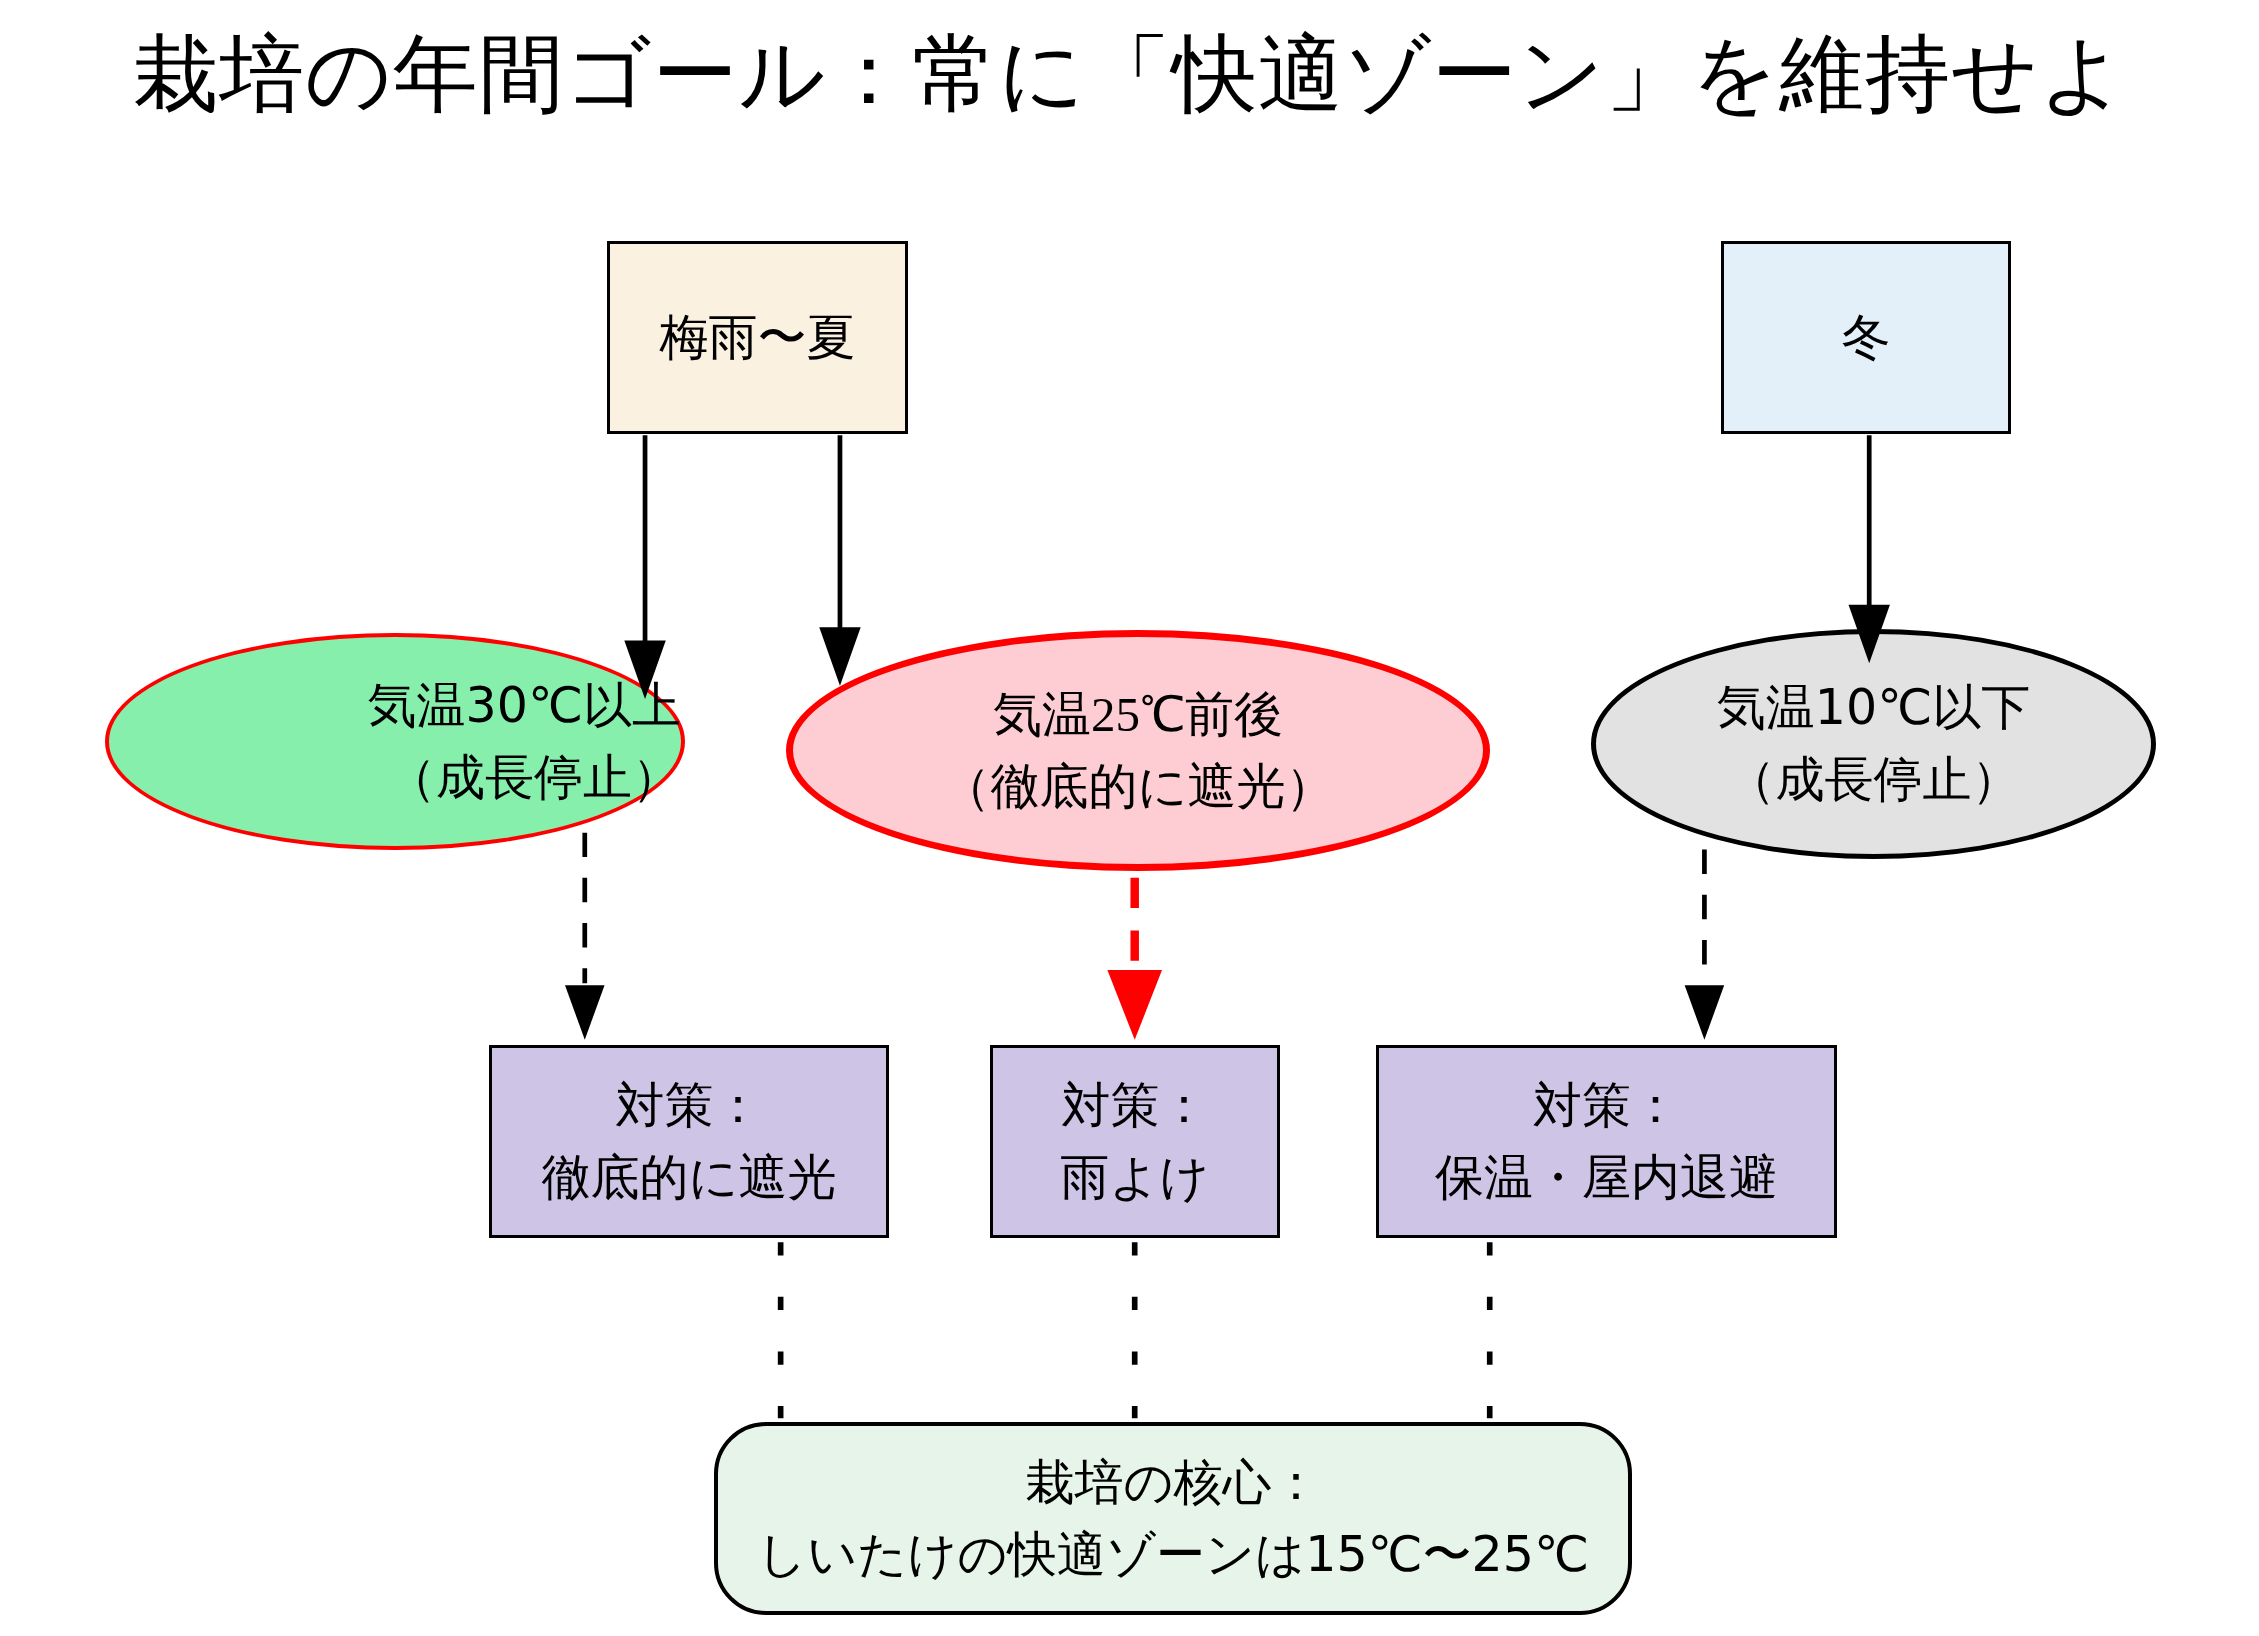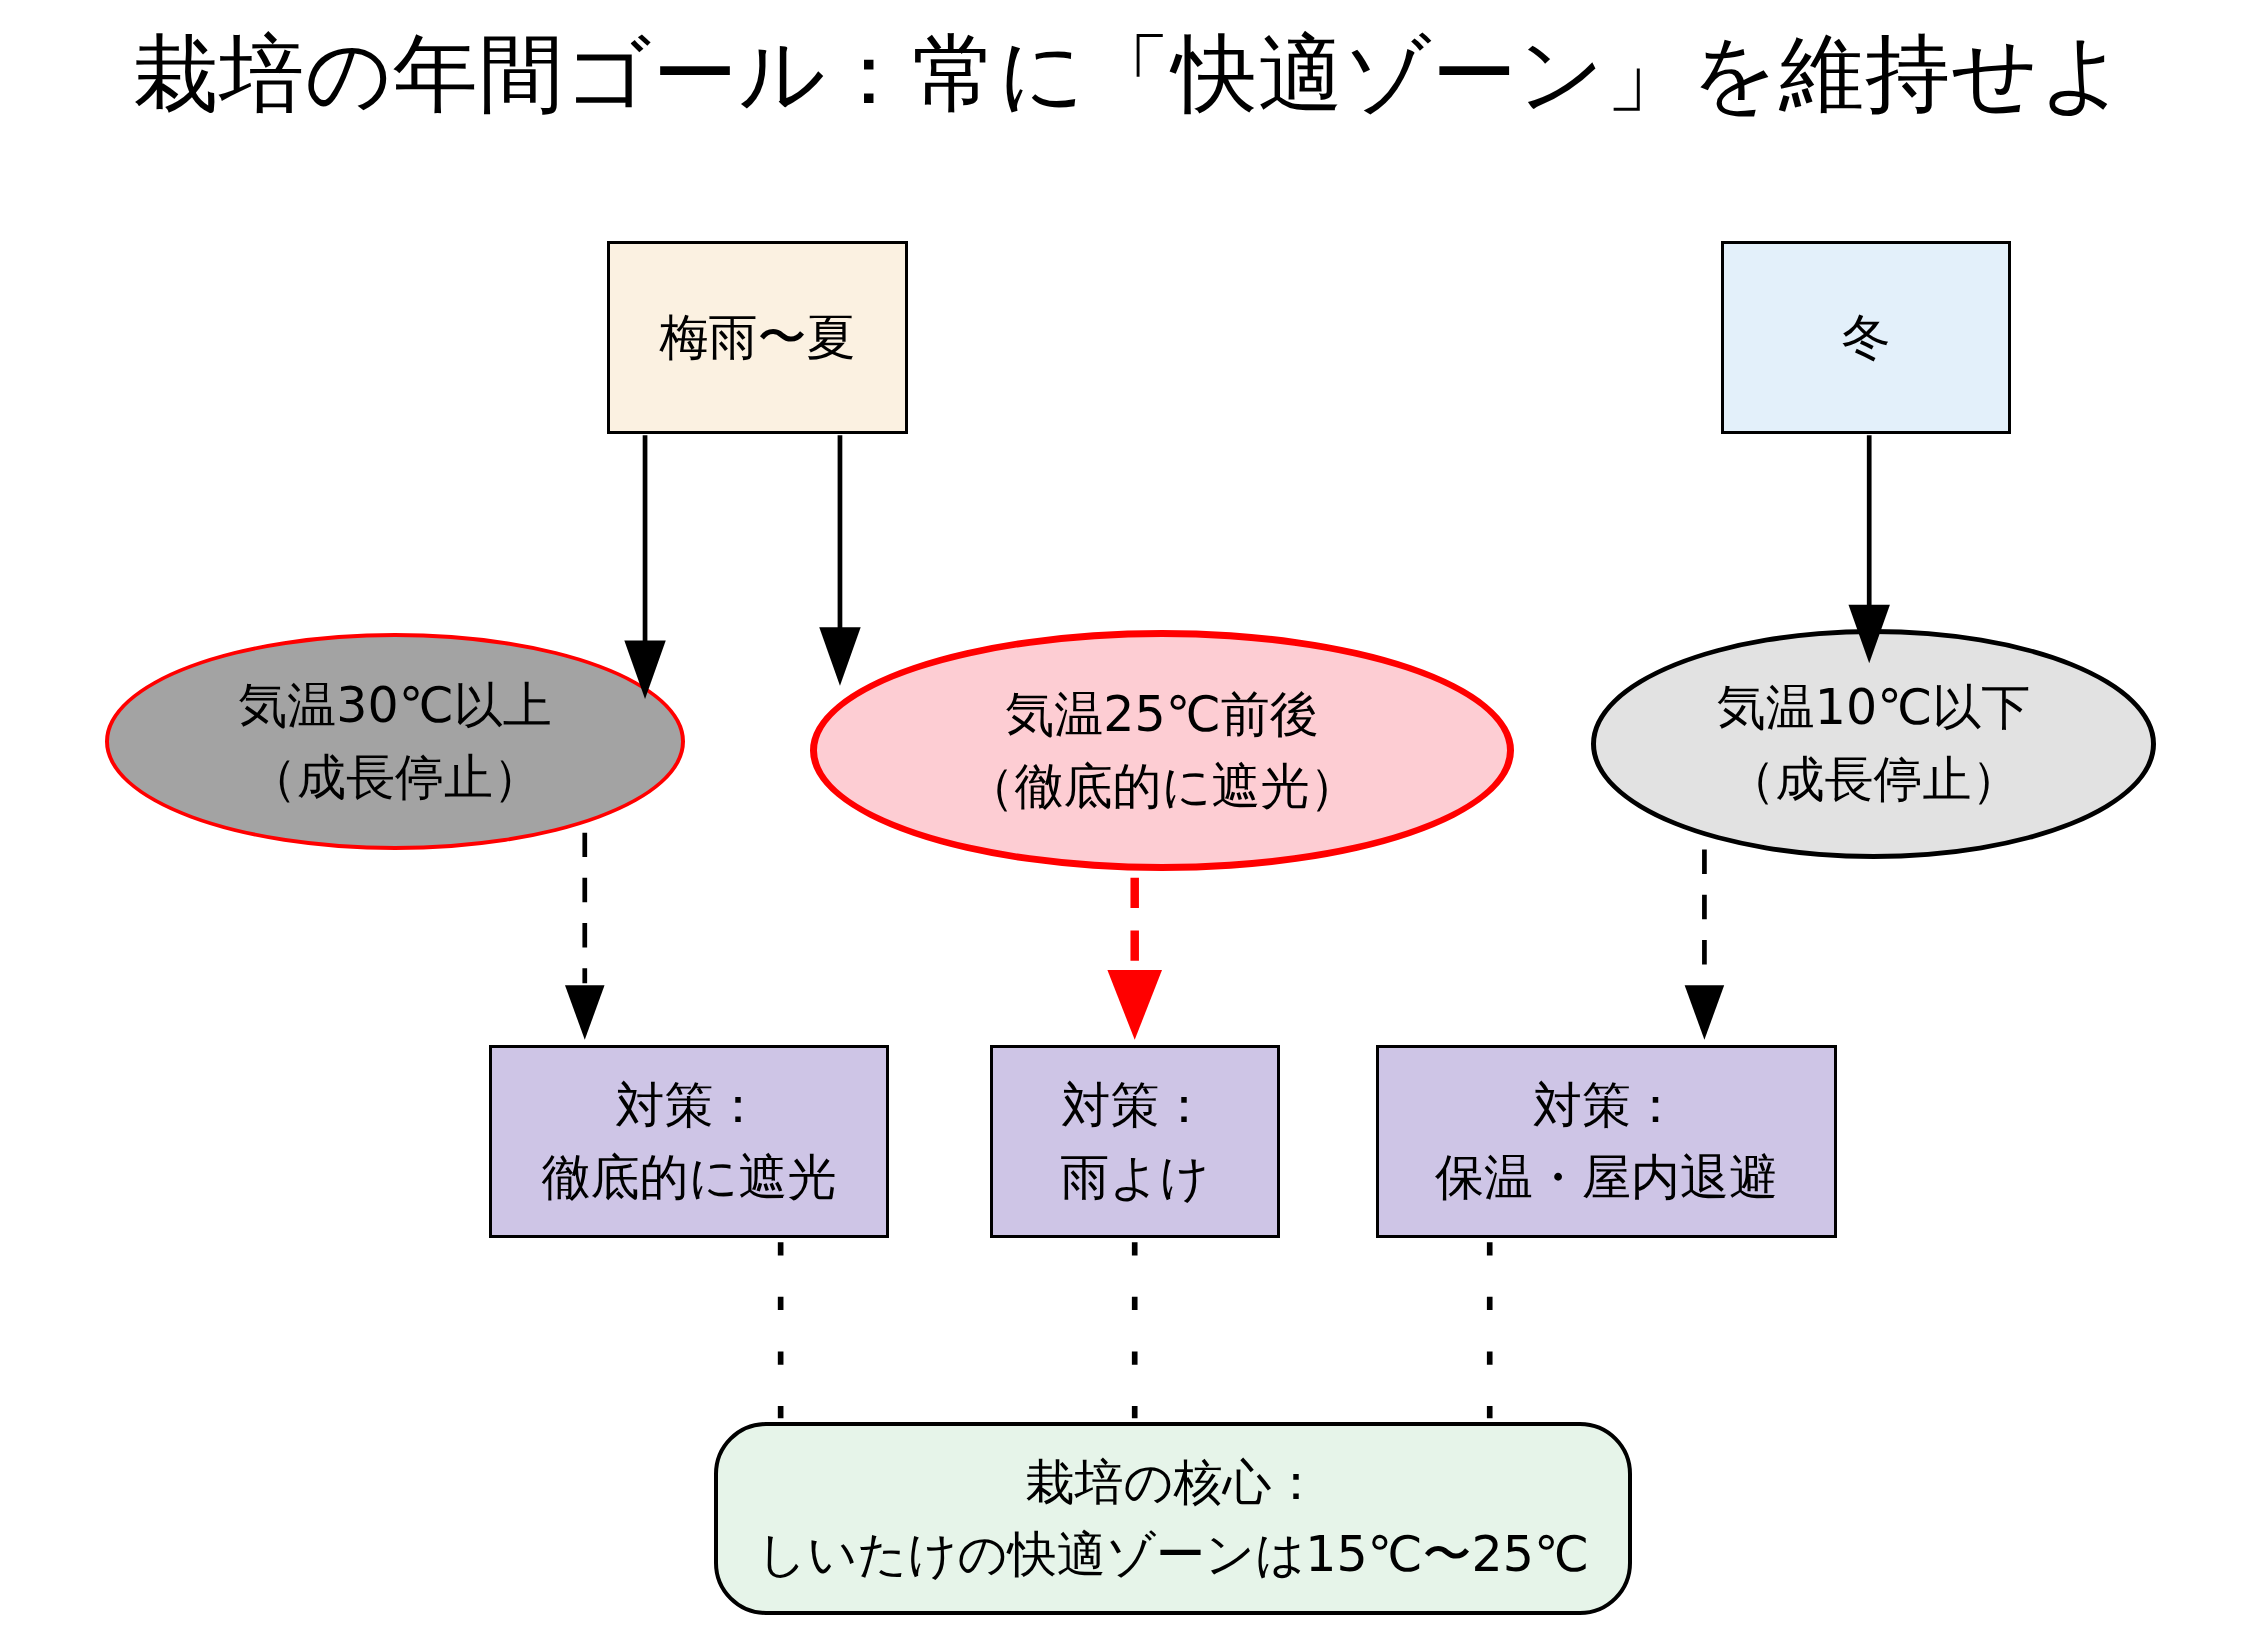--- a/index.html
+++ b/index.html
@@ -9,21 +9,21 @@
   .title{position:absolute;left:0;top:17px;width:2260px;text-align:center;
          font-size:85px;font-weight:500;letter-spacing:0.9px;}
   .node{position:absolute;box-sizing:border-box;display:flex;flex-direction:column;
         justify-content:center;align-items:center;text-align:center;
         font-size:49px;line-height:72px;}
   .rect{border:3.8px solid #000;}
   .ellipse{border-radius:50%;}
   .season-rainy{left:607px;top:241px;width:301px;height:193px;}
   .season-winter{left:1721px;top:241px;width:290px;height:193px;}
   .ell-30{left:105px;top:633px;width:580px;height:217px;border:4.7px solid #f00;}
-  .ell-25{left:810px;top:630px;width:704px;height:241px;border:7.5px solid #f00;}
+  .ell-25{left:786px;top:630px;width:704px;height:241px;border:7.5px solid #f00;font-family:Liberation Serif, serif;}
   .ell-10{left:1591px;top:629px;width:565px;height:230px;border:5.6px solid #000;}
   .meas-1{left:489px;top:1045px;width:400px;height:193px;}
   .meas-2{left:990px;top:1045px;width:290px;height:193px;}
   .meas-3{left:1376px;top:1045px;width:461px;height:193px;}
   .core{left:669px;top:1422px;width:918px;height:193px;border:4.7px solid #000;border-radius:52px;}
   svg.edges{position:absolute;left:0;top:0;width:2260px;height:1637px;z-index:10;pointer-events:none;}
 </style>
 </head>
 <body>
 
@@ -32,21 +32,21 @@
   <div class="title">栽培の年間ゴール：常に「快適ゾーン」を維持せよ</div>
 
   <div class="node rect season-rainy" style="background-color: rgb(251, 241, 225); border-color: rgb(0, 0, 0);">
     <span>梅雨〜夏</span>
   </div>
 
   <div class="node rect season-winter" style="background-color: rgb(227, 240, 250); border-color: rgb(0, 0, 0);">
     <span>冬</span>
   </div>
 
-  <div class="node ellipse ell-30" style="background-color: #a3a3a3; border-color: rgb(255, 0, 0);">
+  <div class="node ellipse ell-30" style="background-color: #86efac; border-color: rgb(255, 0, 0); align-items: flex-end;">
     <span>気温30℃以上</span>
     <span>（成長停止）</span>
   </div>
 
   <div class="node ellipse ell-25" style="background-color: rgb(253, 205, 211); border-color: rgb(255, 0, 0);">
     <span>気温25℃前後</span>
     <span>（徹底的に遮光）</span>
   </div>
 
   <div class="node ellipse ell-10" style="background-color: rgb(226, 226, 226); border-color: rgb(0, 0, 0); text-align: right;">

